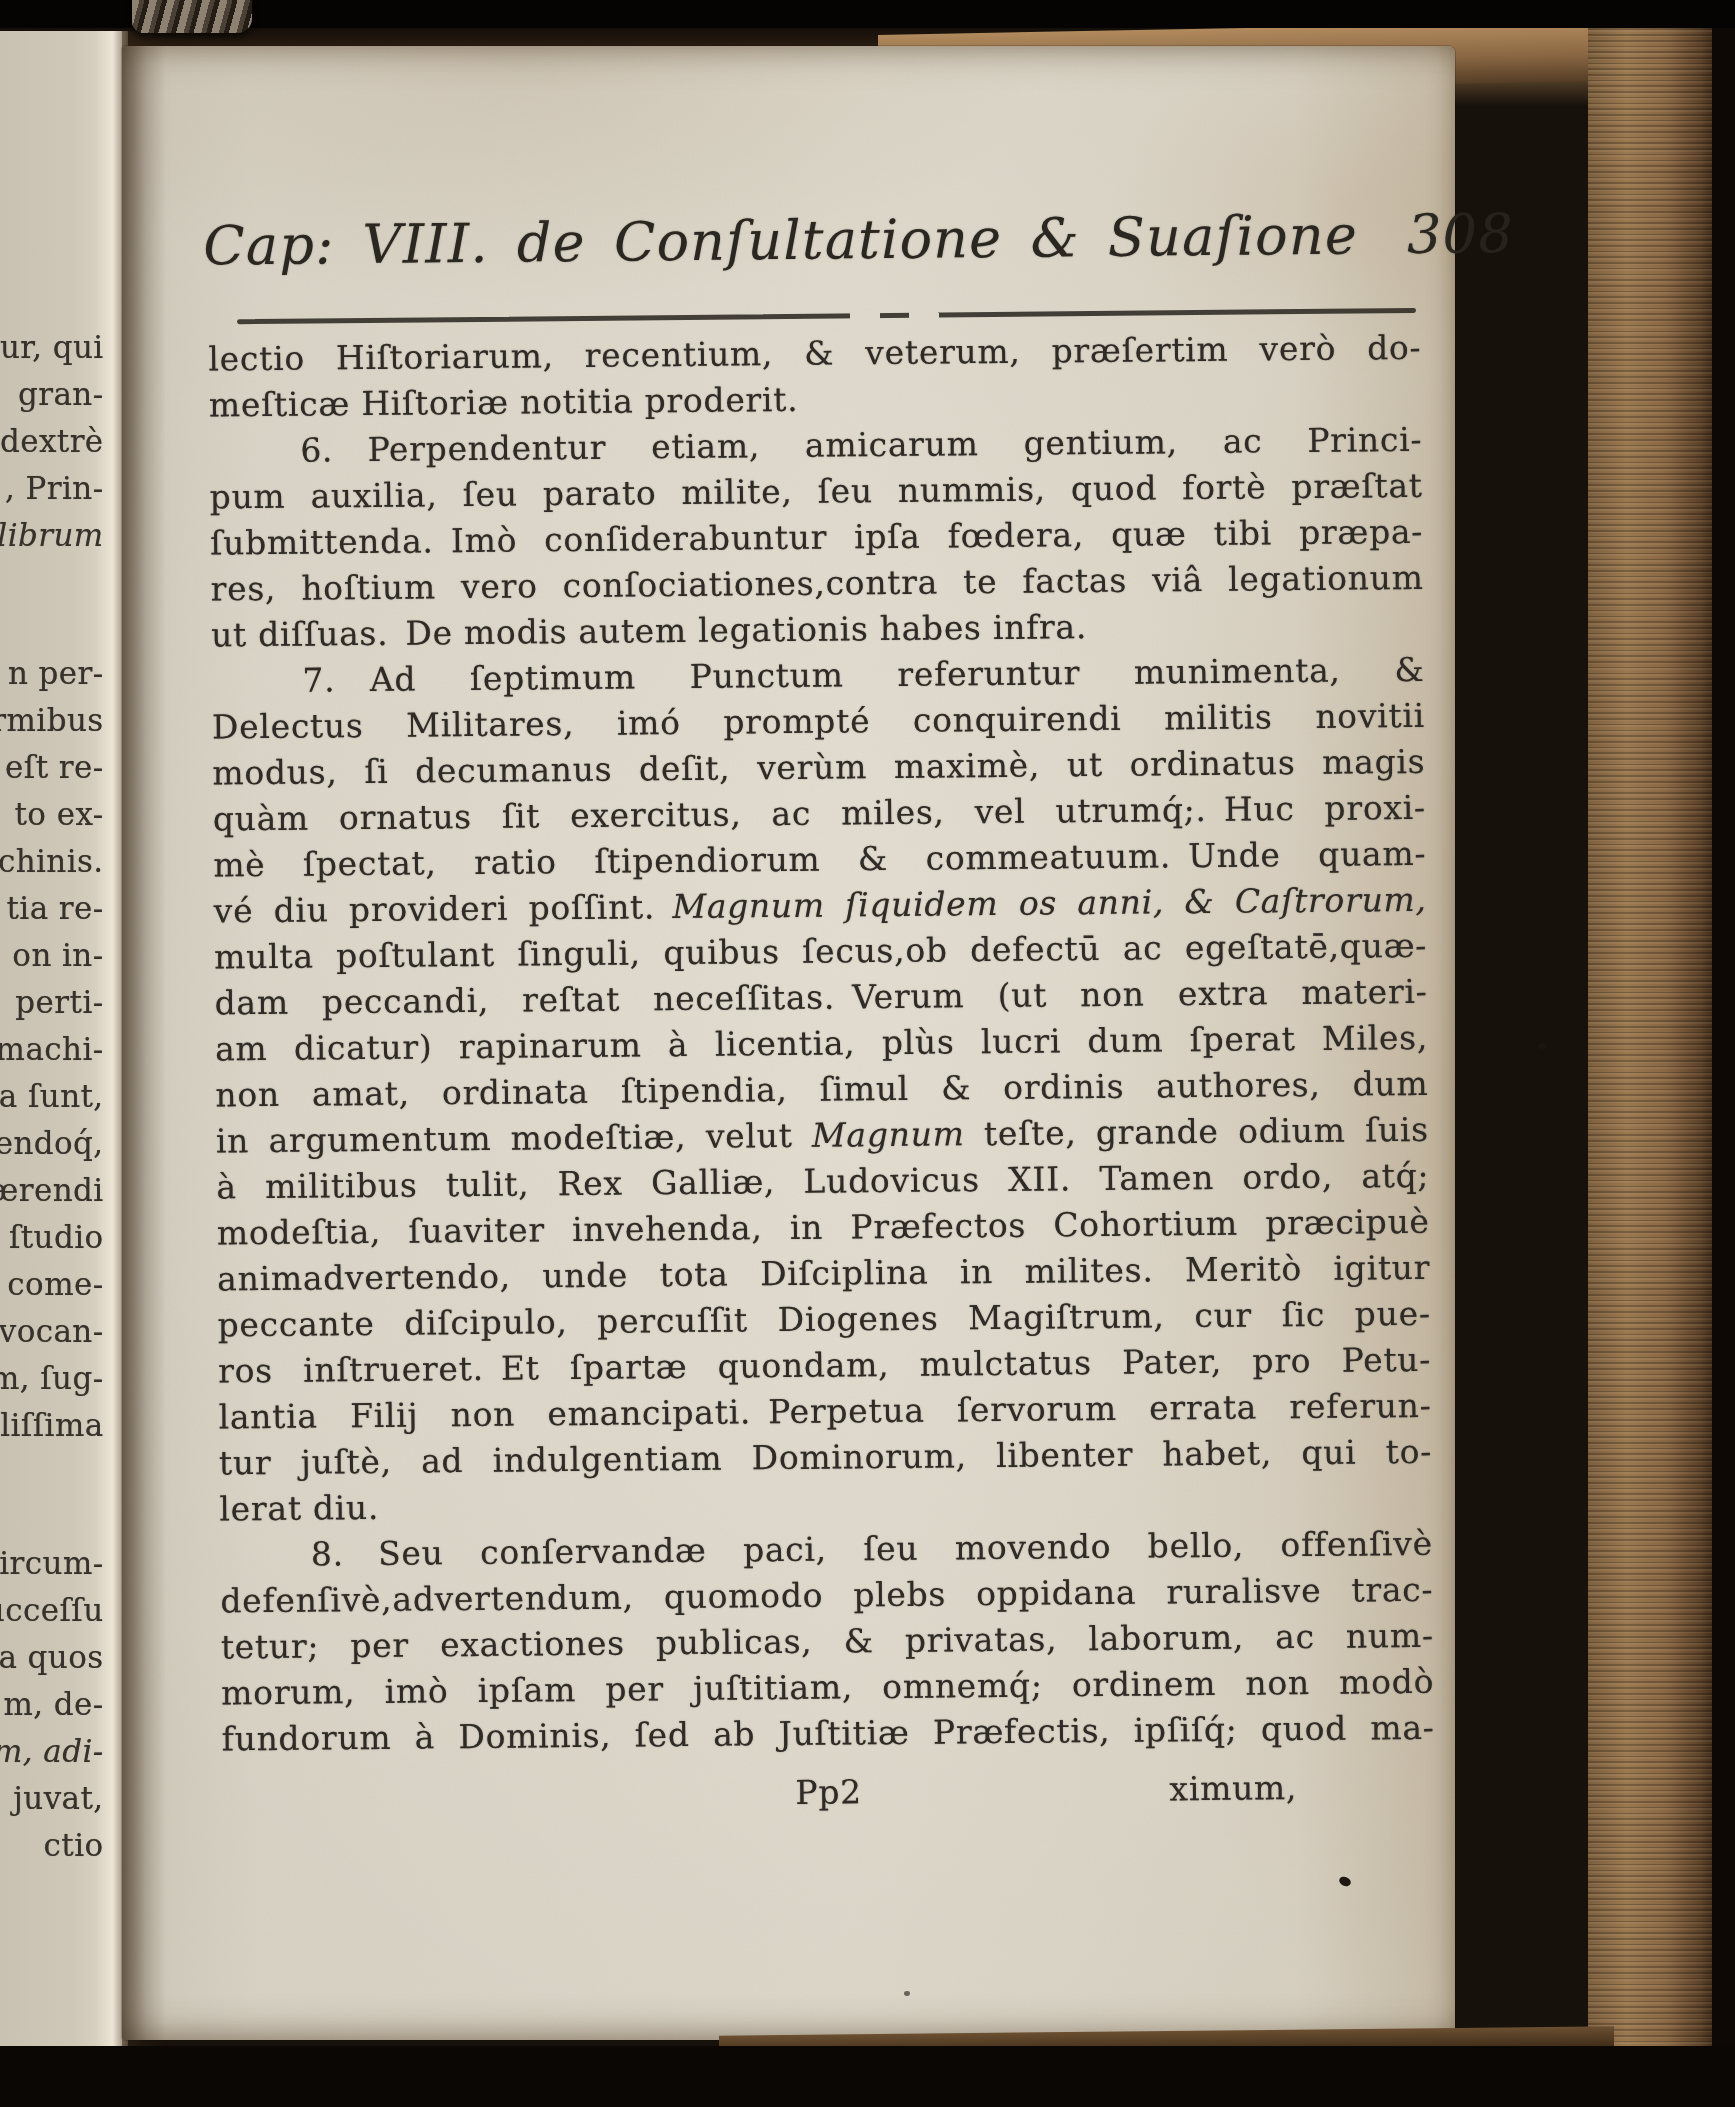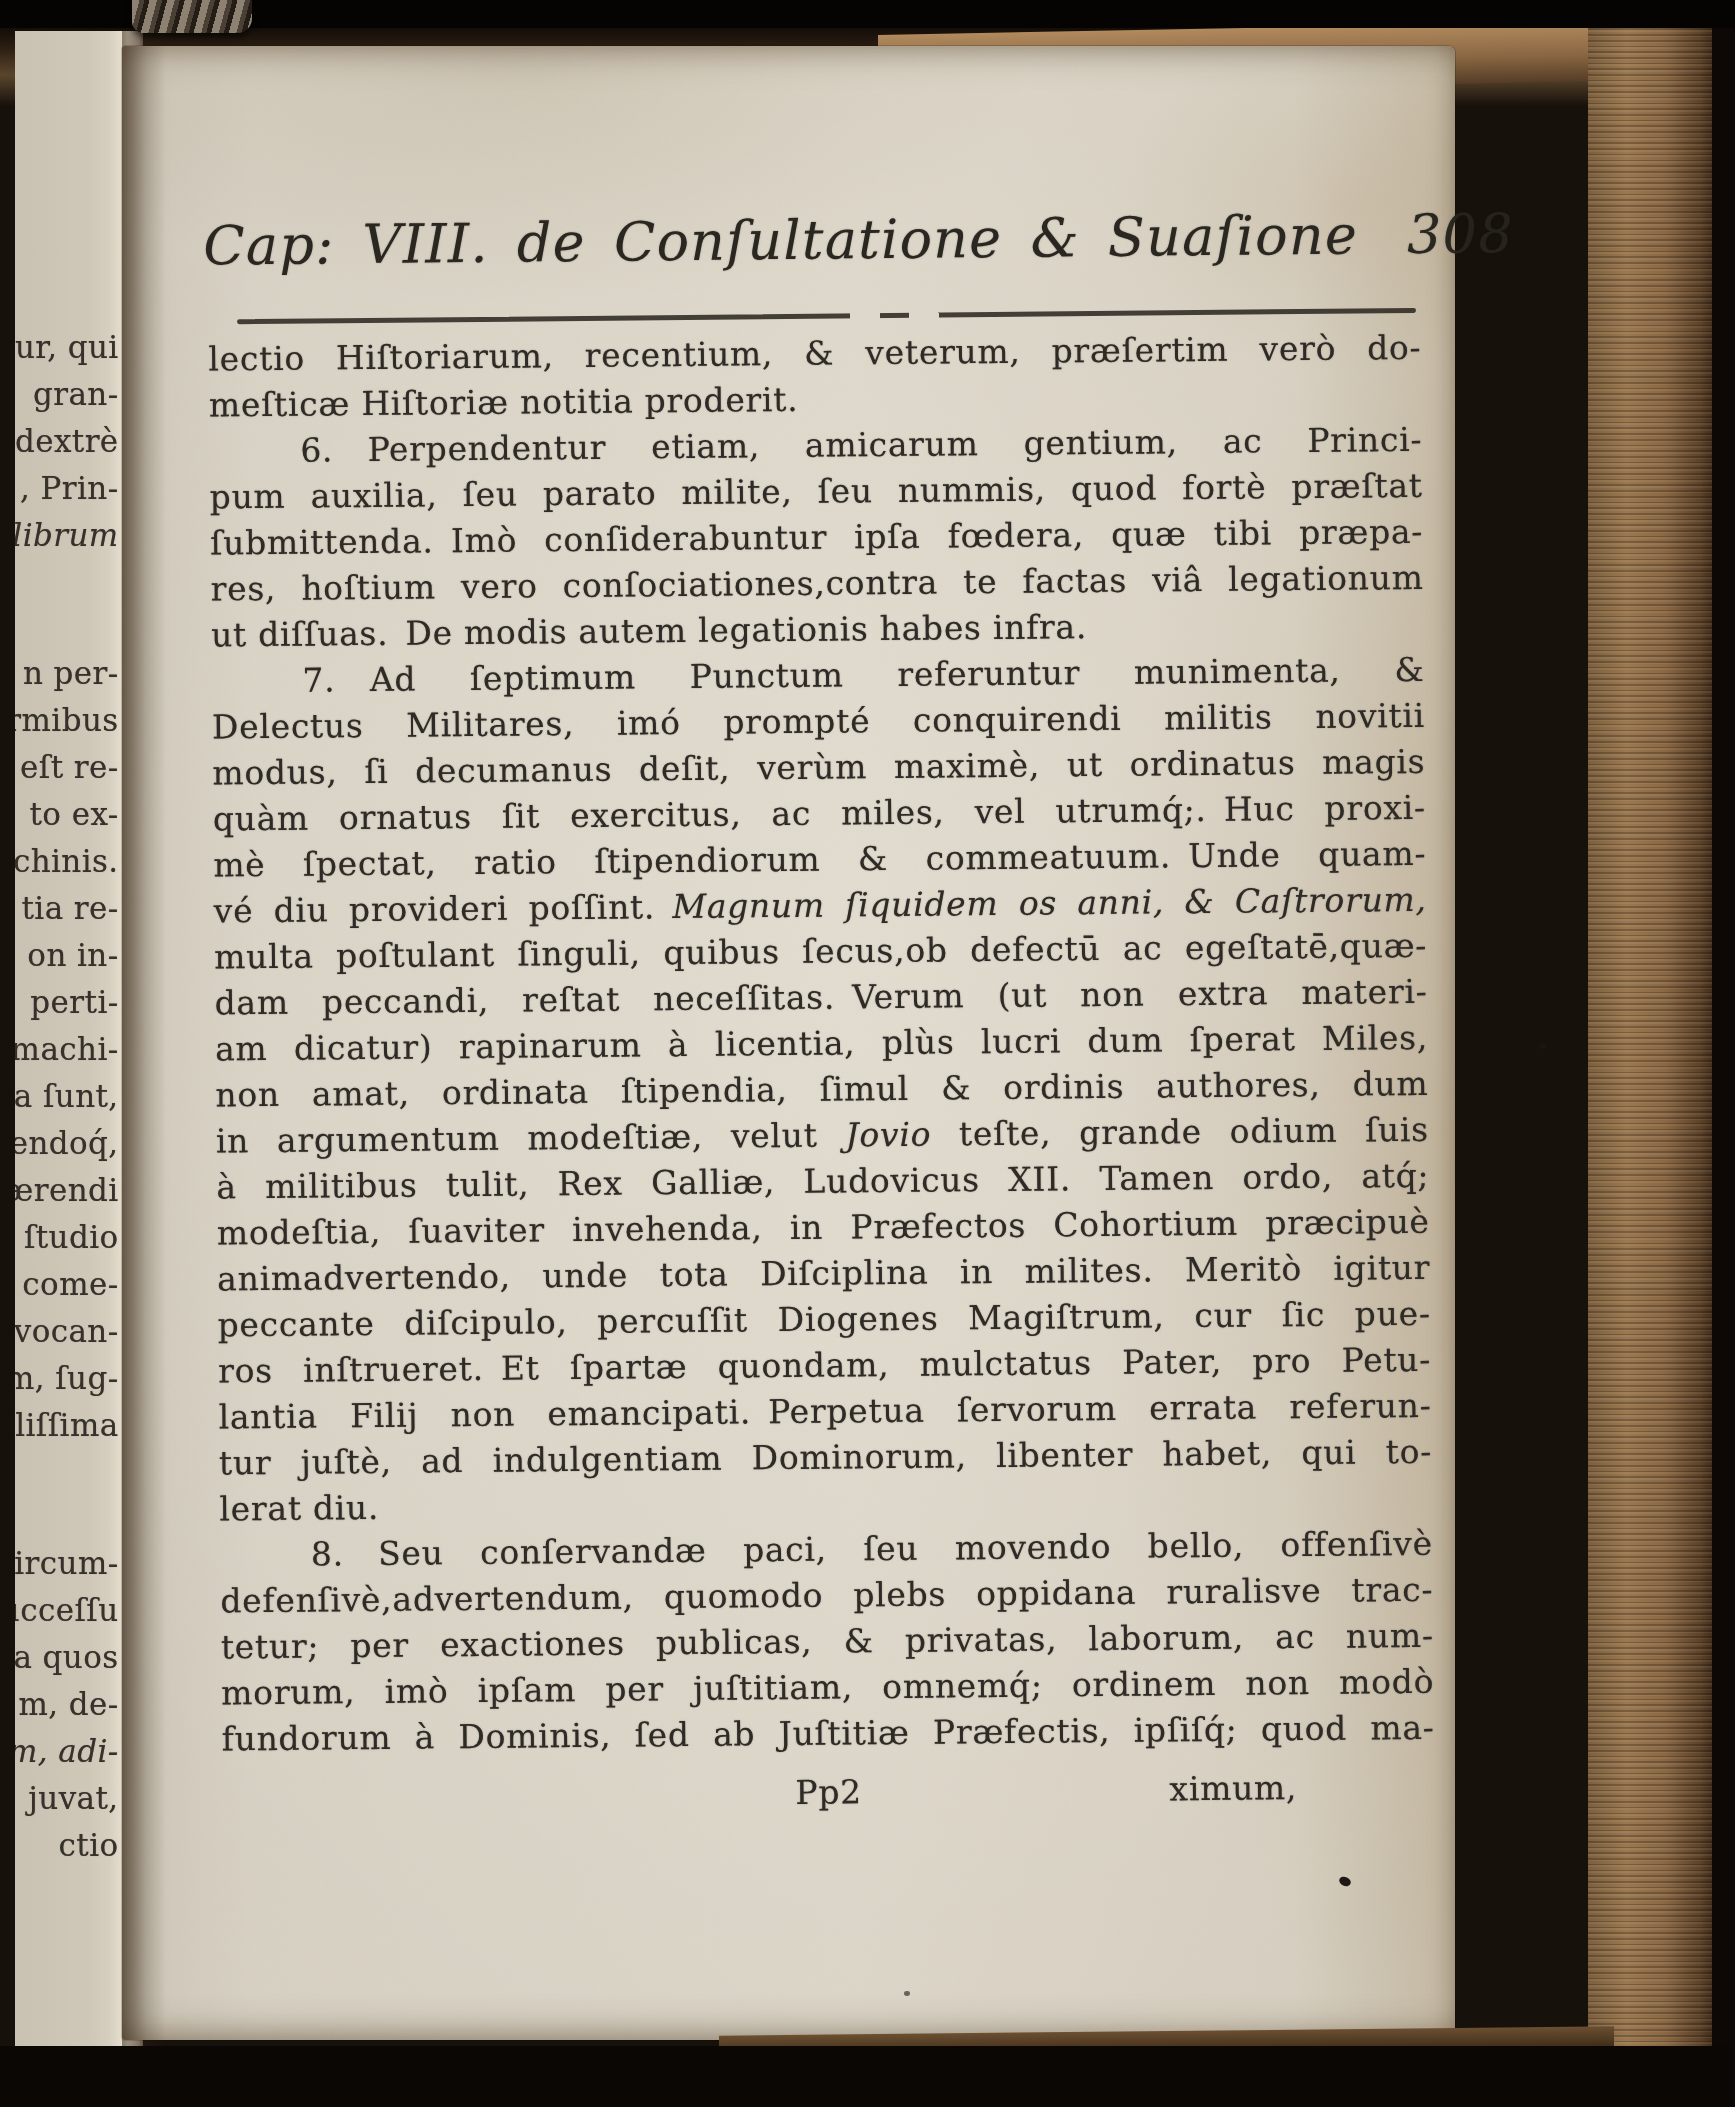--- a/index.html
+++ b/index.html
@@ -36,21 +36,20 @@
   .bottom-band{position:absolute;left:0;right:0;bottom:0;height:62px;background:#0a0705;z-index:6;}
   .bottom-edges{
     position:absolute;right:122px;bottom:49px;width:895px;height:28px;z-index:5;
     transform:skewY(-.6deg);
     background:linear-gradient(180deg,#6b4f31 0,#3a2916 80%,#1a1109 100%);
   }
   
   .left-page{
     position:absolute;left:0;top:31px;width:128px;height:2023px;z-index:2;overflow:hidden;
     background:linear-gradient(90deg,#c9c2b3 0,#cfc8b9 58%,#d6cfc0 74%,#ece5d6 88%,#9d9080 97%,#6a5b49 100%);
-    margin-left:15px;
   }
   .margin-notes{
     position:absolute;right:24.4px;top:293px;text-align:right;white-space:nowrap;
     font-size:31px;line-height:47px;color:#36312a;letter-spacing:0.4px;
     text-shadow:0 0 0.8px rgba(54,49,42,.55);
   }
   .frag{height:47px;}
   .frag.gap{margin-top:91px;}
   .frag.it{font-style:italic;}
   .gutter-shadow{
@@ -181,21 +180,21 @@
             <div class="line indent"><span>7.  Ad ſeptimum Punctum referuntur munimenta, &amp;</span></div>
             <div class="line"><span>Delectus Militares, imó prompté conquirendi militis novitii</span></div>
             <div class="line"><span>modus, ſi decumanus deſit, verùm maximè, ut ordinatus magis</span></div>
             <div class="line"><span>quàm ornatus ſit exercitus, ac miles, vel utrumq́;. Huc proxi-</span></div>
             <div class="line"><span>mè ſpectat, ratio ſtipendiorum &amp; commeatuum. Unde quam-</span></div>
             <div class="line"><span>vé diu provideri poſſint. </span><span class="it">Magnum ſiquidem os anni, &amp; Caſtrorum,</span></div>
             <div class="line"><span>multa poſtulant ſinguli, quibus ſecus,ob defectū ac egeſtatē,quæ-</span></div>
             <div class="line"><span>dam peccandi, reſtat neceſſitas. Verum (ut non extra materi-</span></div>
             <div class="line"><span>am dicatur) rapinarum à licentia, plùs lucri dum ſperat Miles,</span></div>
             <div class="line"><span>non amat, ordinata ſtipendia, ſimul &amp; ordinis authores, dum</span></div>
-            <div class="line"><span>in argumentum modeſtiæ, velut </span><span class="it">Jovio</span><span> teſte, grande odium ſuis</span></div>
+            <div class="line"><span>in argumentum modeſtiæ, velut </span><span class="it">Magnum</span><span> teſte, grande odium ſuis</span></div>
             <div class="line"><span>à militibus tulit, Rex Galliæ, Ludovicus XII. Tamen ordo, atq́;</span></div>
             <div class="line"><span>modeſtia, ſuaviter invehenda, in Præfectos Cohortium præcipuè</span></div>
             <div class="line"><span>animadvertendo, unde tota Diſciplina in milites. Meritò igitur</span></div>
             <div class="line"><span>peccante diſcipulo, percuſſit Diogenes Magiſtrum, cur ſic pue-</span></div>
             <div class="line"><span>ros inſtrueret. Et ſpartæ quondam, mulctatus Pater, pro Petu-</span></div>
             <div class="line"><span>lantia Filij non emancipati. Perpetua ſervorum errata referun-</span></div>
             <div class="line"><span>tur juſtè, ad indulgentiam Dominorum, libenter habet, qui to-</span></div>
             <div class="line nj"><span>lerat diu.</span></div>
           </div>
           <div class="para">

